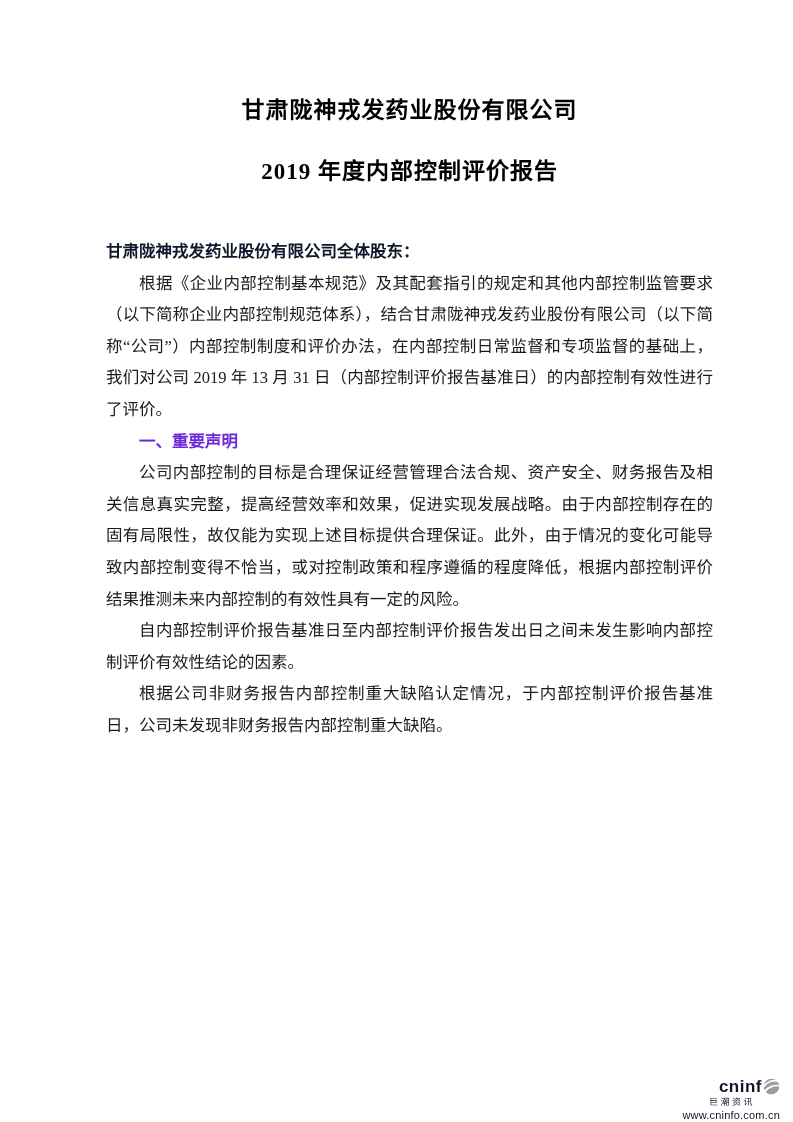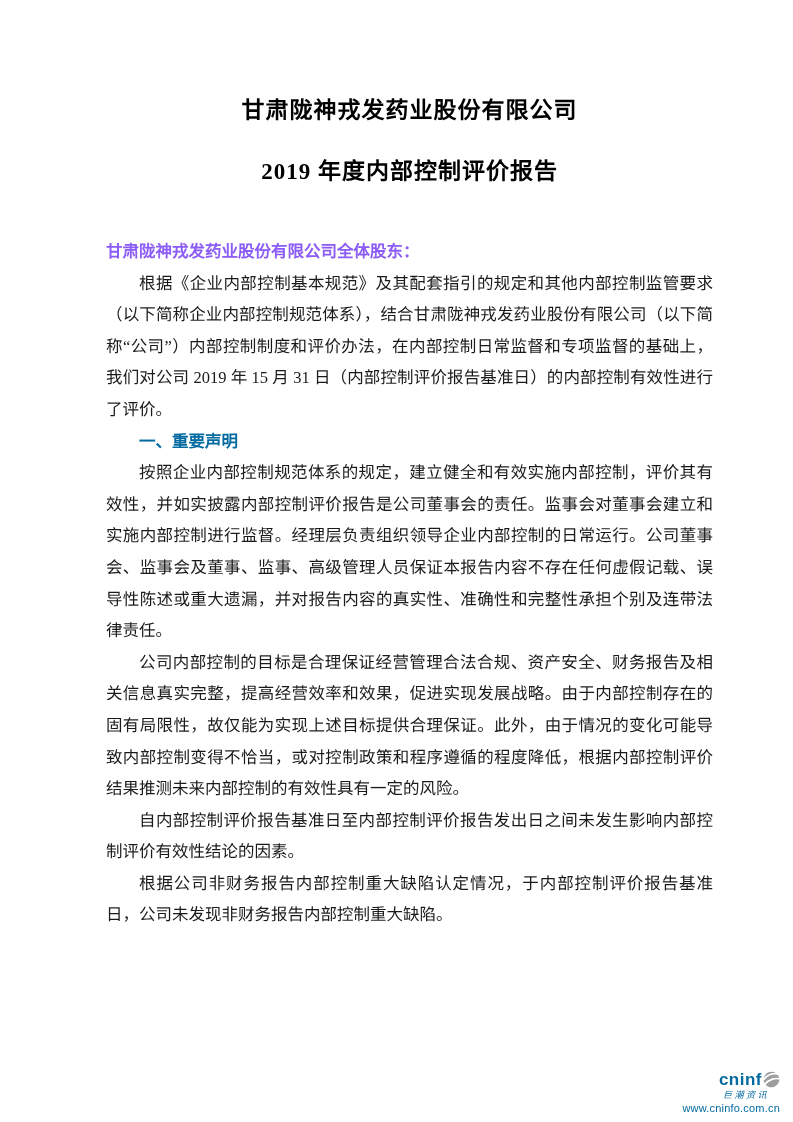--- a/index.html
+++ b/index.html
@@ -35,40 +35,40 @@
   .body-text {
     margin-top: 49px;
     font-size: 16.5px;
     line-height: 31.6px;
     text-align: justify;
     text-justify: inter-ideograph;
   }
   .salutation {
     margin: 0;
     font-weight: bold;
-    color: #8b5cf6;
+    color: #0f172a;
   }
   .para {
     margin: 0;
     text-indent: 2em;
   }
   .section-heading {
     margin: 0;
     font-size: 16.5px;
     line-height: 31.6px;
     font-weight: bold;
-    color: #0369a1;
+    color: #6d28d9;
     text-indent: 2em;
   }
   .watermark {
     position: absolute;
     right: 13px;
-    bottom: 8px;
+    bottom: 1px;
     text-align: right;
-    color: #0369a1;
+    color: #0f172a;
     font-family: "Liberation Sans", "DejaVu Sans", sans-serif;
     line-height: 1;
   }
   .wm-row1 {
     display: flex;
     align-items: center;
     justify-content: flex-end;
     gap: 1px;
   }
   .wm-logo-text {
@@ -79,47 +79,45 @@
   .wm-swirl {
     width: 17px;
     height: 17px;
     transform: rotate(-18deg);
     flex: 0 0 auto;
   }
   .wm-cn {
     font-size: 9px;
     letter-spacing: 2.5px;
     margin-top: 3px;
-    margin-right: 11px;
-    font-style: italic;
+    margin-right: 25px;
   }
   .wm-url {
     font-size: 11px;
     margin-top: 3px;
     letter-spacing: 0.2px;
   }
 </style>
 </head>
 <body>
 
 <div class="page">
   <div class="content">
 
     <h1 class="doc-title">甘肃陇神戎发药业股份有限公司</h1>
     <h1 class="doc-title">2019 年度内部控制评价报告</h1>
 
     <div class="body-text">
 
       <p class="salutation">甘肃陇神戎发药业股份有限公司全体股东：</p>
 
-      <p class="para">根据《企业内部控制基本规范》及其配套指引的规定和其他内部控制监管要求（以下简称企业内部控制规范体系），结合甘肃陇神戎发药业股份有限公司（以下简称“公司”）内部控制制度和评价办法，在内部控制日常监督和专项监督的基础上，我们对公司 2019 年 15 月 31 日（内部控制评价报告基准日）的内部控制有效性进行了评价。</p>
+      <p class="para">根据《企业内部控制基本规范》及其配套指引的规定和其他内部控制监管要求（以下简称企业内部控制规范体系），结合甘肃陇神戎发药业股份有限公司（以下简称“公司”）内部控制制度和评价办法，在内部控制日常监督和专项监督的基础上，我们对公司 2019 年 13 月 31 日（内部控制评价报告基准日）的内部控制有效性进行了评价。</p>
 
       <h2 class="section-heading">一、重要声明</h2>
 
-      <p class="para">按照企业内部控制规范体系的规定，建立健全和有效实施内部控制，评价其有效性，并如实披露内部控制评价报告是公司董事会的责任。监事会对董事会建立和实施内部控制进行监督。经理层负责组织领导企业内部控制的日常运行。公司董事会、监事会及董事、监事、高级管理人员保证本报告内容不存在任何虚假记载、误导性陈述或重大遗漏，并对报告内容的真实性、准确性和完整性承担个别及连带法律责任。</p>
 
       <p class="para">公司内部控制的目标是合理保证经营管理合法合规、资产安全、财务报告及相关信息真实完整，提高经营效率和效果，促进实现发展战略。由于内部控制存在的固有局限性，故仅能为实现上述目标提供合理保证。此外，由于情况的变化可能导致内部控制变得不恰当，或对控制政策和程序遵循的程度降低，根据内部控制评价结果推测未来内部控制的有效性具有一定的风险。</p>
 
 
 
       <p class="para">自内部控制评价报告基准日至内部控制评价报告发出日之间未发生影响内部控制评价有效性结论的因素。</p>
 
       <p class="para">根据公司非财务报告内部控制重大缺陷认定情况，于内部控制评价报告基准日，公司未发现非财务报告内部控制重大缺陷。</p>
 
     </div>

